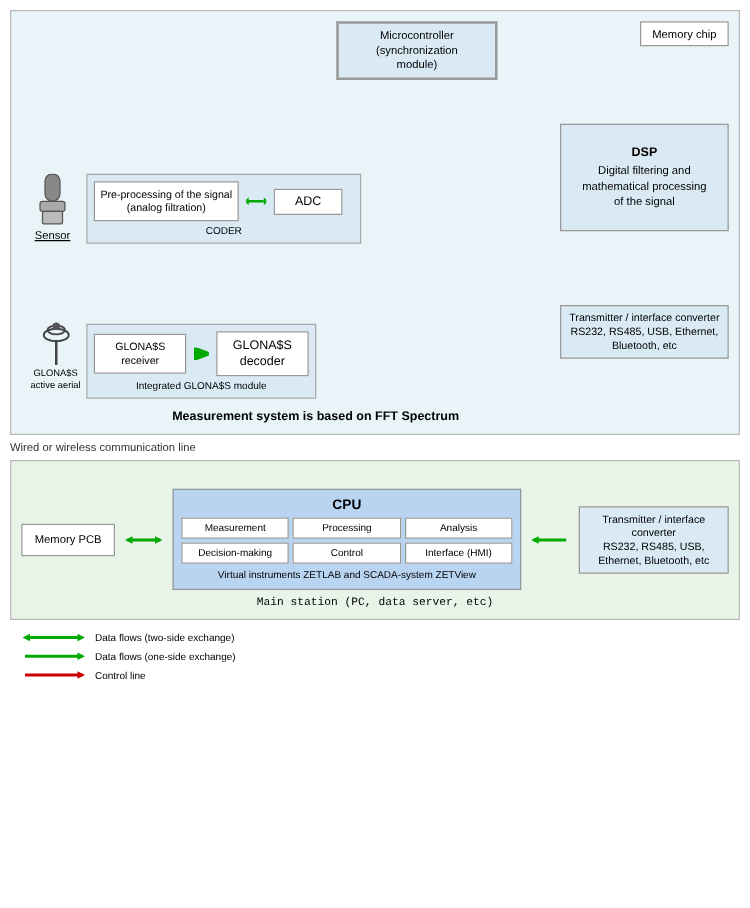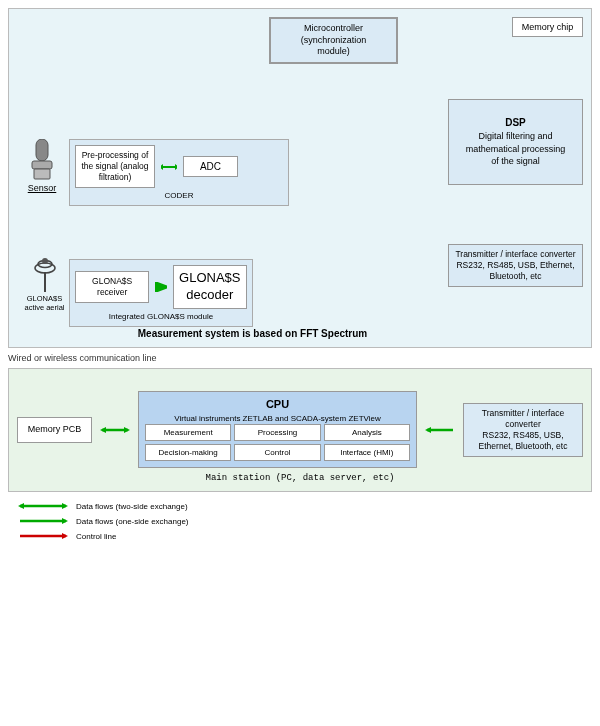--- a/index.html
+++ b/index.html
@@ -116,21 +116,21 @@
         <svg width="28" height="42">
           <rect x="8" y="0" width="12" height="22" rx="6" fill="#888" stroke="#555" stroke-width="1"></rect>
           <rect x="4" y="22" width="20" height="8" rx="2" fill="#aaa" stroke="#555" stroke-width="1"></rect>
           <rect x="6" y="30" width="16" height="10" rx="1" fill="#bbb" stroke="#555" stroke-width="1"></rect>
         </svg>
         <div style="font-size:9px; text-align:center; margin-top:2px;">Sensor</div>
       </div>
 
       <div style="position:absolute; left:60px; top:130px; border:1px solid #aaa; background:#daeaf5; padding:5px; width:220px;">
         <div style="display:flex; align-items:center; gap:6px;">
-          <div style="border:1px solid #999; background:#fff; padding:4px; text-align:center; width:80px; font-size:8.5px; line-height:1.3;">
+          <div style="border:1px solid #999; background:#fff; padding:4px; text-align:center; width:116px; font-size:8.5px; line-height:1.3;">
             Pre-processing of the signal (analog filtration)
           </div>
           <svg width="16" height="10">
             <line x1="0" y1="5" x2="14" y2="5" stroke="#00aa00" stroke-width="2"></line>
             <polygon points="14,2 14,8 18,5" fill="#00aa00"></polygon>
             <polygon points="2,2 2,8 -2,5" fill="#00aa00"></polygon>
           </svg>
           <div style="border:1px solid #999; background:#fff; padding:4px; text-align:center; width:55px; font-size:10px;">ADC</div>
         </div>
         <div style="text-align:center; font-size:8px; margin-top:3px;">CODER</div>
@@ -145,21 +145,21 @@
         </svg>
         <div style="font-size:7.5px; text-align:center; margin-top:2px; line-height:1.2;">GLONA$S active aerial</div>
       </div>
 
       <div style="position:absolute; left:60px; top:250px; border:1px solid #aaa; background:#daeaf5; padding:5px; width:184px;">
         <div style="display:flex; align-items:center; gap:6px;">
           <div style="border:1px solid #999; background:#fff; padding:4px; text-align:center; width:90px; font-size:8.5px; line-height:1.3;">GLONA$S receiver</div>
           <svg width="14" height="10">
             <line x1="0" y1="5" x2="12" y2="5" stroke="#00aa00" stroke-width="2" marker-end="url(#arrowGreenR)"></line>
           </svg>
-          <div style="border:1px solid #999; background:#fff; padding:4px; text-align:center; width:90px; font-size:13px; line-height:1.3;">GLONA$S decoder</div>
+          <div style="border:1px solid #999; background:#fff; padding:4px; text-align:center; width:90px; font-size:10px; line-height:1.3;">GLONA$S decoder</div>
         </div>
         <div style="text-align:center; font-size:8px; margin-top:3px;">Integrated GLONA$S module</div>
       </div>
 
       <div style="position:absolute; right:8px; bottom:60px; border:1px solid #999; background:#daeaf5; padding:4px; text-align:center; font-size:8.5px; width:135px; line-height:1.3;">
         <div>Transmitter / interface converter</div>
         <div>RS232, RS485, USB, Ethernet, Bluetooth, etc</div>
       </div>
 
       <div style="position:absolute; bottom:8px; left:60px; right:155px; font-size:10px; font-weight:bold; text-align:center;">Measurement system is based on FFT Spectrum</div>
@@ -183,29 +183,29 @@
       <div style="border:1px solid #999; background:#fff; padding:6px; text-align:center; font-size:9px; width:75px; line-height:1.3; flex-shrink:0;">Memory PCB</div>
 
       <svg width="30" height="12">
         <line x1="2" y1="6" x2="28" y2="6" stroke="#00aa00" stroke-width="2.5"></line>
         <polygon points="24,3 24,9 30,6" fill="#00aa00"></polygon>
         <polygon points="6,3 6,9 0,6" fill="#00aa00"></polygon>
       </svg>
 
       <div style="border:1px solid #999; background:#b8d4f0; padding:6px; flex:1;">
         <div style="text-align:center; font-weight:bold; font-size:11px; margin-bottom:4px;">CPU</div>
-        <div style="text-align:center; font-size:8px; margin-top:4px; line-height:1.3;">Virtual instruments ZETLAB and SCADA-system ZETView</div>
         <div style="display:grid; grid-template-columns:1fr 1fr 1fr; gap:3px;">
           <div style="border:1px solid #999; background:#fff; padding:3px; text-align:center; font-size:8px;">Measurement</div>
           <div style="border:1px solid #999; background:#fff; padding:3px; text-align:center; font-size:8px;">Processing</div>
           <div style="border:1px solid #999; background:#fff; padding:3px; text-align:center; font-size:8px;">Analysis</div>
           <div style="border:1px solid #999; background:#fff; padding:3px; text-align:center; font-size:8px;">Decision-making</div>
           <div style="border:1px solid #999; background:#fff; padding:3px; text-align:center; font-size:8px;">Control</div>
           <div style="border:1px solid #999; background:#fff; padding:3px; text-align:center; font-size:8px;">Interface (HMI)</div>
         </div>
+        <div style="text-align:center; font-size:8px; margin-top:4px; line-height:1.3;">Virtual instruments ZETLAB and SCADA-system ZETView</div>
       </div>
 
       <svg width="30" height="12">
         <line x1="2" y1="6" x2="28" y2="6" stroke="#00aa00" stroke-width="2.5"></line>
         <polygon points="6,3 6,9 0,6" fill="#00aa00"></polygon>
       </svg>
 
       <div style="border:1px solid #999; background:#daeaf5; padding:4px; text-align:center; font-size:8.5px; width:120px; line-height:1.3; flex-shrink:0;">
         <div>Transmitter / interface converter</div>
         <div>RS232, RS485, USB, Ethernet, Bluetooth, etc</div>

